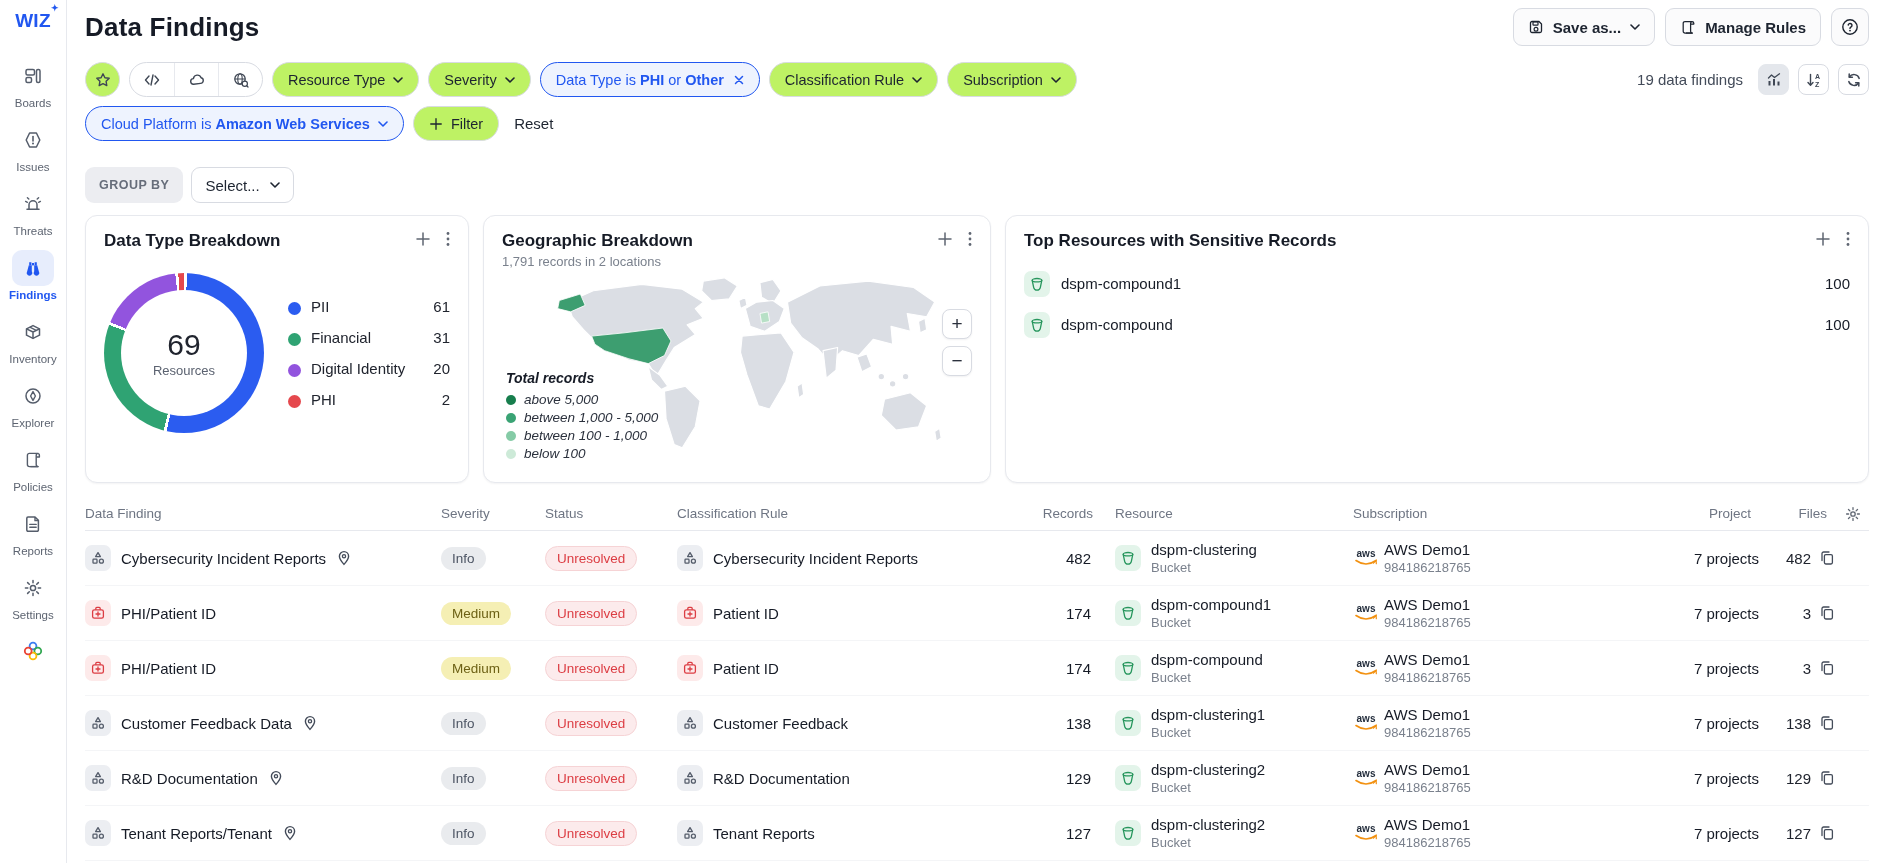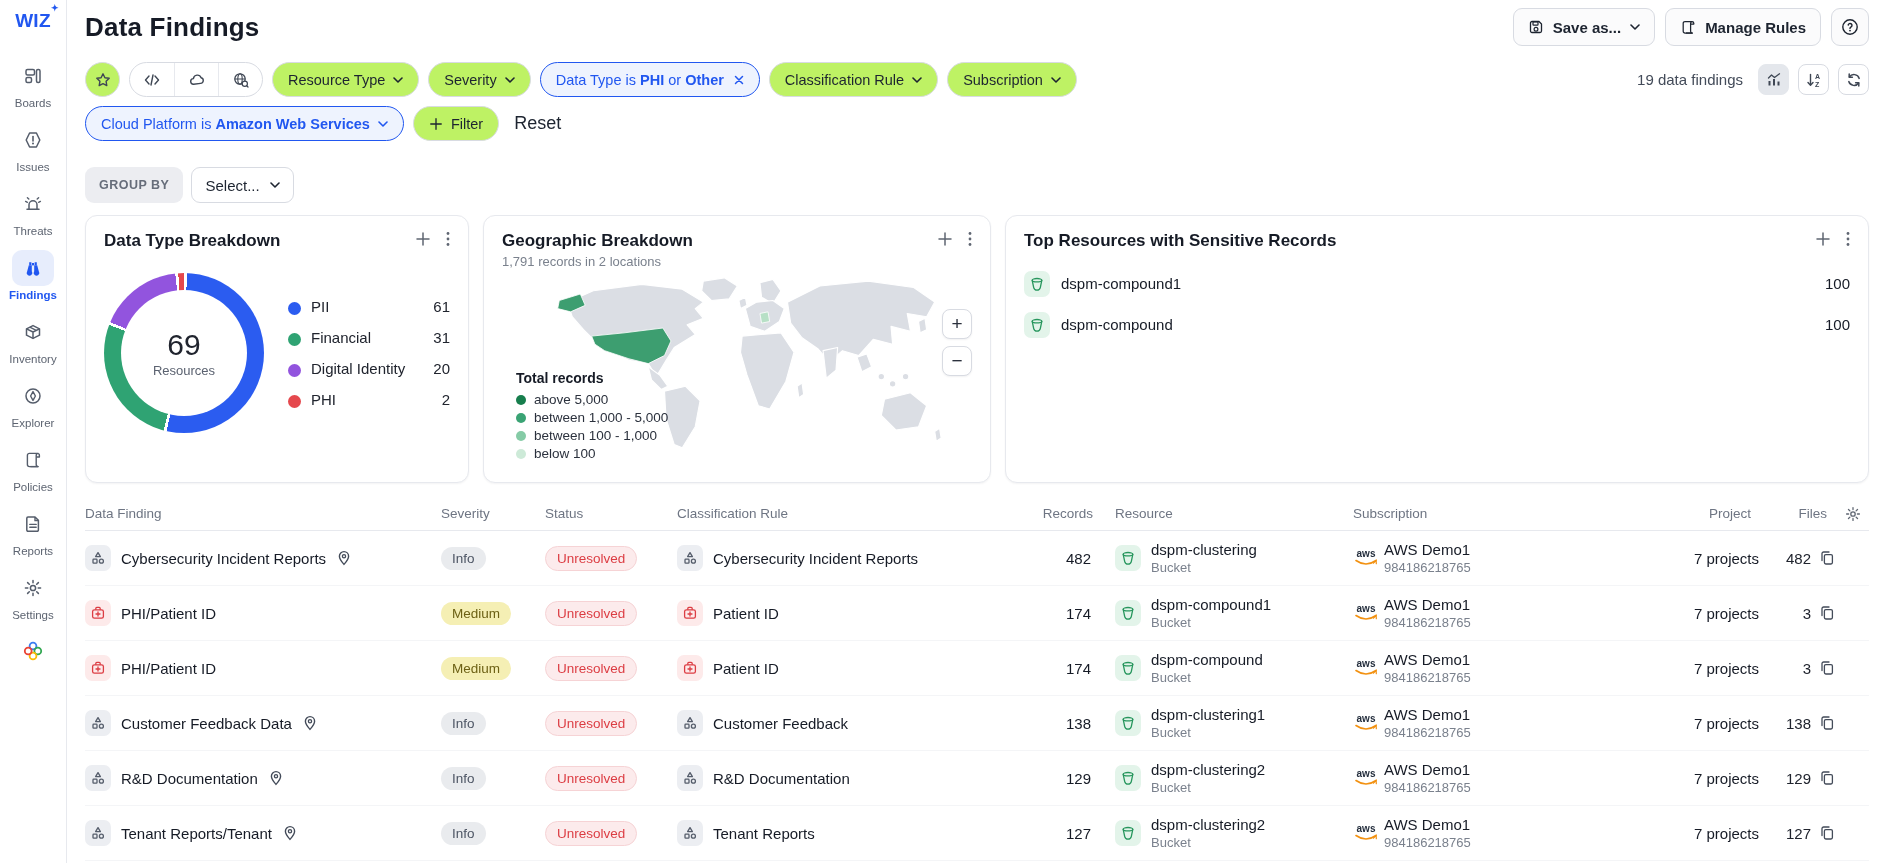--- a/index.html
+++ b/index.html
@@ -40,21 +40,21 @@
   .frow2{margin-top:9px;}
   .pill{display:flex; align-items:center; gap:8px; height:35px; padding:0 15px; border:1px solid var(--border); border-radius:18px; background:#bef264; font-size:14.5px; color:#1d2430; cursor:pointer;}
   .pill.icon-only{width:35px; padding:0; justify-content:center; color:#3f4754;}
   .pill-group{display:flex; align-items:stretch; height:35px; border:1px solid var(--border); border-radius:18px; overflow:hidden; background:#fff;}
   .pill-group .seg{display:flex; align-items:center; justify-content:center; width:44px; color:#3f4754; cursor:pointer;}
   .pill-group .seg + .seg{border-left:1px solid var(--border-lt);}
   .pill.active{border-color:var(--blue); background:var(--blue-bg); color:var(--blue);}
   .pill.active b{font-weight:700;}
   .pill .x{font-size:15px; margin-left:2px; cursor:pointer;}
   .chev{color:inherit;}
-  .reset-link{font-size:18px; color:#1d2430; margin-left:6px; cursor:pointer;}
+  .reset-link{font-size:15px; color:#1d2430; margin-left:6px; cursor:pointer;}
   .findings-right{margin-left:auto; display:flex; align-items:center; gap:9px;}
   .findings-count{color:#434b59; font-size:15px; margin-right:6px;}
   .iconbtn{width:31px; height:31px; border:1px solid var(--border); border-radius:8px; background:#fff; display:flex; align-items:center; justify-content:center; color:#3f4754; cursor:pointer;}
   .iconbtn.activebg{background:#e4e7ec; border-color:#e4e7ec;}
 
   .group-row{margin-top:26px; display:flex; align-items:center; gap:8px;}
   .groupby{height:36px; display:flex; align-items:center; padding:0 14px; background:#ecedf1; border-radius:9px; color:#666d7a; font-size:12.5px; font-weight:700; letter-spacing:.5px;}
   .group-select{height:36px; display:flex; align-items:center; gap:10px; padding:0 13px; border:1px solid var(--border); border-radius:9px; background:#fff; font-size:15px; color:#1d2430; cursor:pointer;}
 
   
@@ -75,21 +75,21 @@
   .donut-center .dl{font-size:13px; color:#5b6270; margin-top:1px;}
   .dlegend{display:flex; flex-direction:column; gap:14px; flex:1;}
   .dlegend-row{display:flex; align-items:flex-end; gap:10px;}
   .dot{width:13px; height:13px; border-radius:50%; flex:none;}
   .dlegend-row .ll{font-size:15px; color:#20242e;}
   .dlegend-row .lv{margin-left:auto; font-size:15px; color:#20242e;}
 
   .card-geo{width:508px; flex:none;}
   .geo-map{position:relative; margin-top:4px; height:190px;}
   .geo-map svg.map{position:absolute; right:10px; top:0;}
-  .geo-legend{position:absolute; left:14px; bottom:2px;}
+  .geo-legend{position:absolute; left:4px; bottom:2px;font-style:italic;}
   .geo-legend .gt{font-size:14px; font-weight:700; margin-bottom:6px;}
   .geo-legend .grow{display:flex; align-items:center; gap:8px; margin-top:3px;}
   .geo-legend .gdot{width:10px; height:10px; border-radius:50%; flex:none;}
   .geo-legend .gl{font-size:13.5px; color:#2b313d;}
   .map-zoom{position:absolute; right:0; top:36px; display:flex; flex-direction:column; gap:7px;}
   .map-zoom .mz{width:30px; height:30px; border:1px solid var(--border); border-radius:8px; background:#fff; display:flex; align-items:center; justify-content:center; font-size:19px; color:#2b313d; cursor:pointer; box-shadow:0 1px 2px rgba(16,24,40,.06);}
 
   .card-top{flex:1;}
   .topres-rows{margin-top:16px; display:flex; flex-direction:column; gap:8px;}
   .topres-row{display:flex; align-items:center; gap:11px; height:33px; cursor:pointer;}

